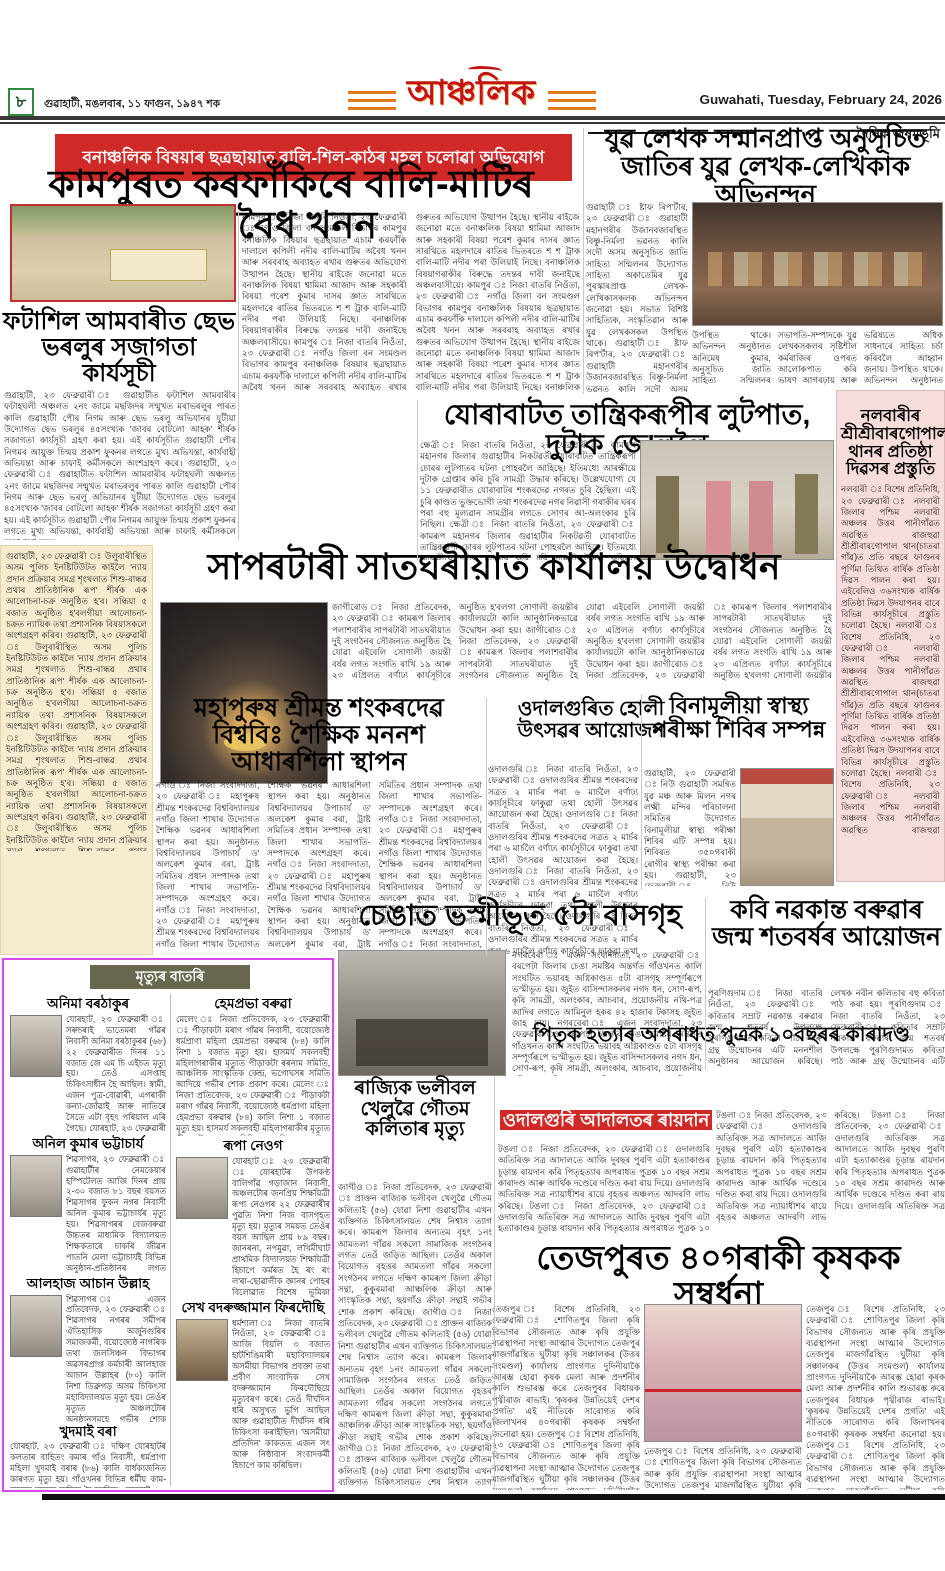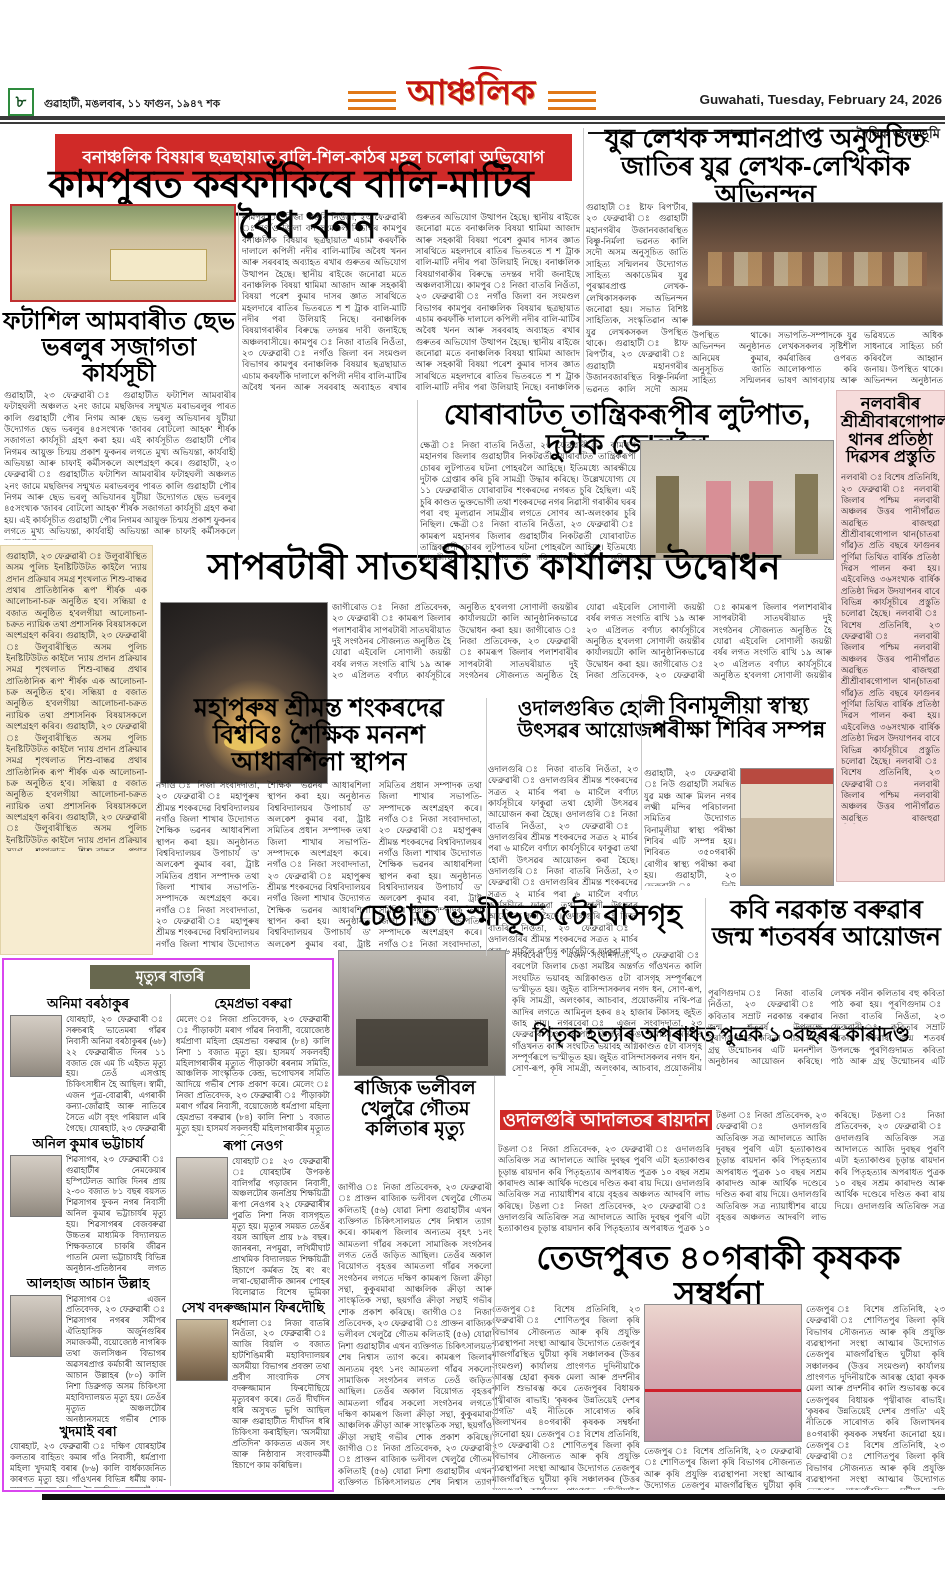--- a/index.html
+++ b/index.html
@@ -68,21 +68,21 @@
 <div class="abs hl" style="left:420px;top:400px;width:414px;height:34px;font-size:28px">যোৰাবাটত তান্ত্ৰিকৰূপীৰ লুটপাত, দুটাক জে'ললৈ</div>
 <div class="abs bt" style="left:420px;top:440px;width:216px;height:120px">ক্ষেত্ৰী ঃ নিজা বাতৰি নিওঁতা, ২৩ ফেব্ৰুৱাৰী ঃ কামৰূপ মহানগৰ জিলাৰ গুৱাহাটীৰ নিকটৱৰ্তী যোৰাবাটত তান্ত্ৰিকৰূপী চোৰৰ লুটপাতৰ ঘটনা পোহৰলৈ আহিছে। ইতিমধ্যে আৰক্ষীয়ে দুটাক গ্ৰেপ্তাৰ কৰি চুৰি সামগ্ৰী উদ্ধাৰ কৰিছে। উল্লেখযোগ্য যে ১১ ফেব্ৰুৱাৰীত যোৰাবাটৰ শংকৰদেৱ নগৰত চুৰি হৈছিল। এই চুৰি কাণ্ডত ভুক্তভোগী তথা শংকৰদেৱ নগৰ নিৱাসী গৰাকীৰ ঘৰৰ পৰা বহু মূল্যৱান সামগ্ৰীৰ লগতে সোণৰ আ-অলংকাৰ চুৰি নিছিল। ক্ষেত্ৰী ঃ নিজা বাতৰি নিওঁতা, ২৩ ফেব্ৰুৱাৰী ঃ কামৰূপ মহানগৰ জিলাৰ গুৱাহাটীৰ নিকটৱৰ্তী যোৰাবাটত তান্ত্ৰিকৰূপী চোৰৰ লুটপাতৰ ঘটনা পোহৰলৈ আহিছে। ইতিমধ্যে আৰক্ষীয়ে দুটাক গ্ৰেপ্তাৰ কৰি চুৰি সামগ্ৰী উদ্ধাৰ কৰিছে। উল্লেখযোগ্য যে ১১ ফেব্ৰুৱাৰীত যোৰাবাটৰ শংকৰদেৱ নগৰত চুৰি হৈছিল। এই চুৰি কাণ্ডত ভুক্তভোগী তথা শংকৰদেৱ নগৰ নিৱাসী গৰাকীৰ ঘৰৰ পৰা বহু মূল্যৱান সামগ্ৰীৰ লগতে সোণৰ আ-অলংকাৰ চুৰি নিছিল।</div>
 <div class="photo ph-d" style="left:640px;top:440px;width:194px;height:120px">
   <div style="position:absolute;left:8%;top:30%;width:12%;height:65%;background:#7d7252"></div>
   <div style="position:absolute;left:34%;top:34%;width:13%;height:62%;background:#d88f96"></div>
   <div style="position:absolute;left:56%;top:34%;width:13%;height:62%;background:#cf8c8f"></div>
   <div style="position:absolute;left:80%;top:28%;width:12%;height:68%;background:#857a58"></div>
 </div>
 
 <div class="abs" style="left:836px;top:390px;width:109px;height:492px;background:#f6dcdb;border:1px solid #dcb9b9;padding:4px 4px">
-  <div class="hl" style="font-size:16.5px;margin:0 0 6px">নলবাৰীৰ শ্ৰীশ্ৰীবাৰগোপাল থানৰ প্ৰতিষ্ঠা দিৱসৰ প্ৰস্তুতি</div>
+  <div class="hl" style="font-size:16.5px;margin:12px 0 6px">নলবাৰীৰ শ্ৰীশ্ৰীবাৰগোপাল থানৰ প্ৰতিষ্ঠা দিৱসৰ প্ৰস্তুতি</div>
   <div class="bt" style="height:352px">নলবাৰী ঃ বিশেষ প্ৰতিনিধি, ২৩ ফেব্ৰুৱাৰী ঃ নলবাৰী জিলাৰ পশ্চিম নলবাৰী অঞ্চলৰ উত্তৰ পানীগাঁৱত অৱস্থিত ৰাজহুৱা শ্ৰীশ্ৰীবাৰগোপাল থান(চাতৰা গাঁৱ)ত প্ৰতি বছৰে ফাগুনৰ পূৰ্ণিমা তিথিত বাৰ্ষিক প্ৰতিষ্ঠা দিৱস পালন কৰা হয়। এইবেলিও ৩৬সংখ্যক বাৰ্ষিক প্ৰতিষ্ঠা দিৱস উদযাপনৰ বাবে বিভিন্ন কাৰ্যসূচীৰে প্ৰস্তুতি চলোৱা হৈছে। নলবাৰী ঃ বিশেষ প্ৰতিনিধি, ২৩ ফেব্ৰুৱাৰী ঃ নলবাৰী জিলাৰ পশ্চিম নলবাৰী অঞ্চলৰ উত্তৰ পানীগাঁৱত অৱস্থিত ৰাজহুৱা শ্ৰীশ্ৰীবাৰগোপাল থান(চাতৰা গাঁৱ)ত প্ৰতি বছৰে ফাগুনৰ পূৰ্ণিমা তিথিত বাৰ্ষিক প্ৰতিষ্ঠা দিৱস পালন কৰা হয়। এইবেলিও ৩৬সংখ্যক বাৰ্ষিক প্ৰতিষ্ঠা দিৱস উদযাপনৰ বাবে বিভিন্ন কাৰ্যসূচীৰে প্ৰস্তুতি চলোৱা হৈছে। নলবাৰী ঃ বিশেষ প্ৰতিনিধি, ২৩ ফেব্ৰুৱাৰী ঃ নলবাৰী জিলাৰ পশ্চিম নলবাৰী অঞ্চলৰ উত্তৰ পানীগাঁৱত অৱস্থিত ৰাজহুৱা শ্ৰীশ্ৰীবাৰগোপাল থান(চাতৰা গাঁৱ)ত প্ৰতি বছৰে ফাগুনৰ পূৰ্ণিমা তিথিত বাৰ্ষিক প্ৰতিষ্ঠা দিৱস পালন কৰা হয়। এইবেলিও ৩৬সংখ্যক বাৰ্ষিক প্ৰতিষ্ঠা দিৱস উদযাপনৰ বাবে বিভিন্ন কাৰ্যসূচীৰে প্ৰস্তুতি চলোৱা হৈছে।</div>
 </div>
 
 <div class="abs" style="left:0;top:545px;width:153px;height:410px;background:#f7ecd0;border:1px solid #e2d3a8;padding:5px 5px">
   <div class="bt" style="height:300px">গুৱাহাটী, ২৩ ফেব্ৰুৱাৰী ঃ উলুবাৰীস্থিত অসম পুলিচ ইনষ্টিটিউটত কাইলৈ 'ন্যায় প্ৰদান প্ৰক্ৰিয়াৰ সমগ্ৰ শৃংখলাত শিশু-বান্ধৱ প্ৰথাৰ প্ৰাতিষ্ঠানিক ৰূপ' শীৰ্ষক এক আলোচনা-চক্ৰ অনুষ্ঠিত হ'ব। সন্ধিয়া ৫ বজাত অনুষ্ঠিত হ'বলগীয়া আলোচনা-চক্ৰত ন্যায়িক তথা প্ৰশাসনিক বিষয়াসকলে অংশগ্ৰহণ কৰিব। গুৱাহাটী, ২৩ ফেব্ৰুৱাৰী ঃ উলুবাৰীস্থিত অসম পুলিচ ইনষ্টিটিউটত কাইলৈ 'ন্যায় প্ৰদান প্ৰক্ৰিয়াৰ সমগ্ৰ শৃংখলাত শিশু-বান্ধৱ প্ৰথাৰ প্ৰাতিষ্ঠানিক ৰূপ' শীৰ্ষক এক আলোচনা-চক্ৰ অনুষ্ঠিত হ'ব। সন্ধিয়া ৫ বজাত অনুষ্ঠিত হ'বলগীয়া আলোচনা-চক্ৰত ন্যায়িক তথা প্ৰশাসনিক বিষয়াসকলে অংশগ্ৰহণ কৰিব। গুৱাহাটী, ২৩ ফেব্ৰুৱাৰী ঃ উলুবাৰীস্থিত অসম পুলিচ ইনষ্টিটিউটত কাইলৈ 'ন্যায় প্ৰদান প্ৰক্ৰিয়াৰ সমগ্ৰ শৃংখলাত শিশু-বান্ধৱ প্ৰথাৰ প্ৰাতিষ্ঠানিক ৰূপ' শীৰ্ষক এক আলোচনা-চক্ৰ অনুষ্ঠিত হ'ব। সন্ধিয়া ৫ বজাত অনুষ্ঠিত হ'বলগীয়া আলোচনা-চক্ৰত ন্যায়িক তথা প্ৰশাসনিক বিষয়াসকলে অংশগ্ৰহণ কৰিব। গুৱাহাটী, ২৩ ফেব্ৰুৱাৰী ঃ উলুবাৰীস্থিত অসম পুলিচ ইনষ্টিটিউটত কাইলৈ 'ন্যায় প্ৰদান প্ৰক্ৰিয়াৰ সমগ্ৰ শৃংখলাত শিশু-বান্ধৱ প্ৰথাৰ প্ৰাতিষ্ঠানিক ৰূপ' শীৰ্ষক এক আলোচনা-চক্ৰ অনুষ্ঠিত হ'ব। সন্ধিয়া ৫ বজাত অনুষ্ঠিত হ'বলগীয়া আলোচনা-চক্ৰত ন্যায়িক তথা প্ৰশাসনিক বিষয়াসকলে অংশগ্ৰহণ কৰিব।</div>
 </div>
 
 <div class="abs hl" style="left:156px;top:548px;width:676px;height:50px;font-size:36px">সাপৰটাৰী সাতঘৰীয়াত কাৰ্যালয় উদ্বোধন</div>
 <div class="photo ph-g" style="left:160px;top:602px;width:168px;height:182px">
   <div style="position:absolute;left:38%;top:72%;width:26%;height:10%;background:#e8c35f;border-radius:50%"></div>

